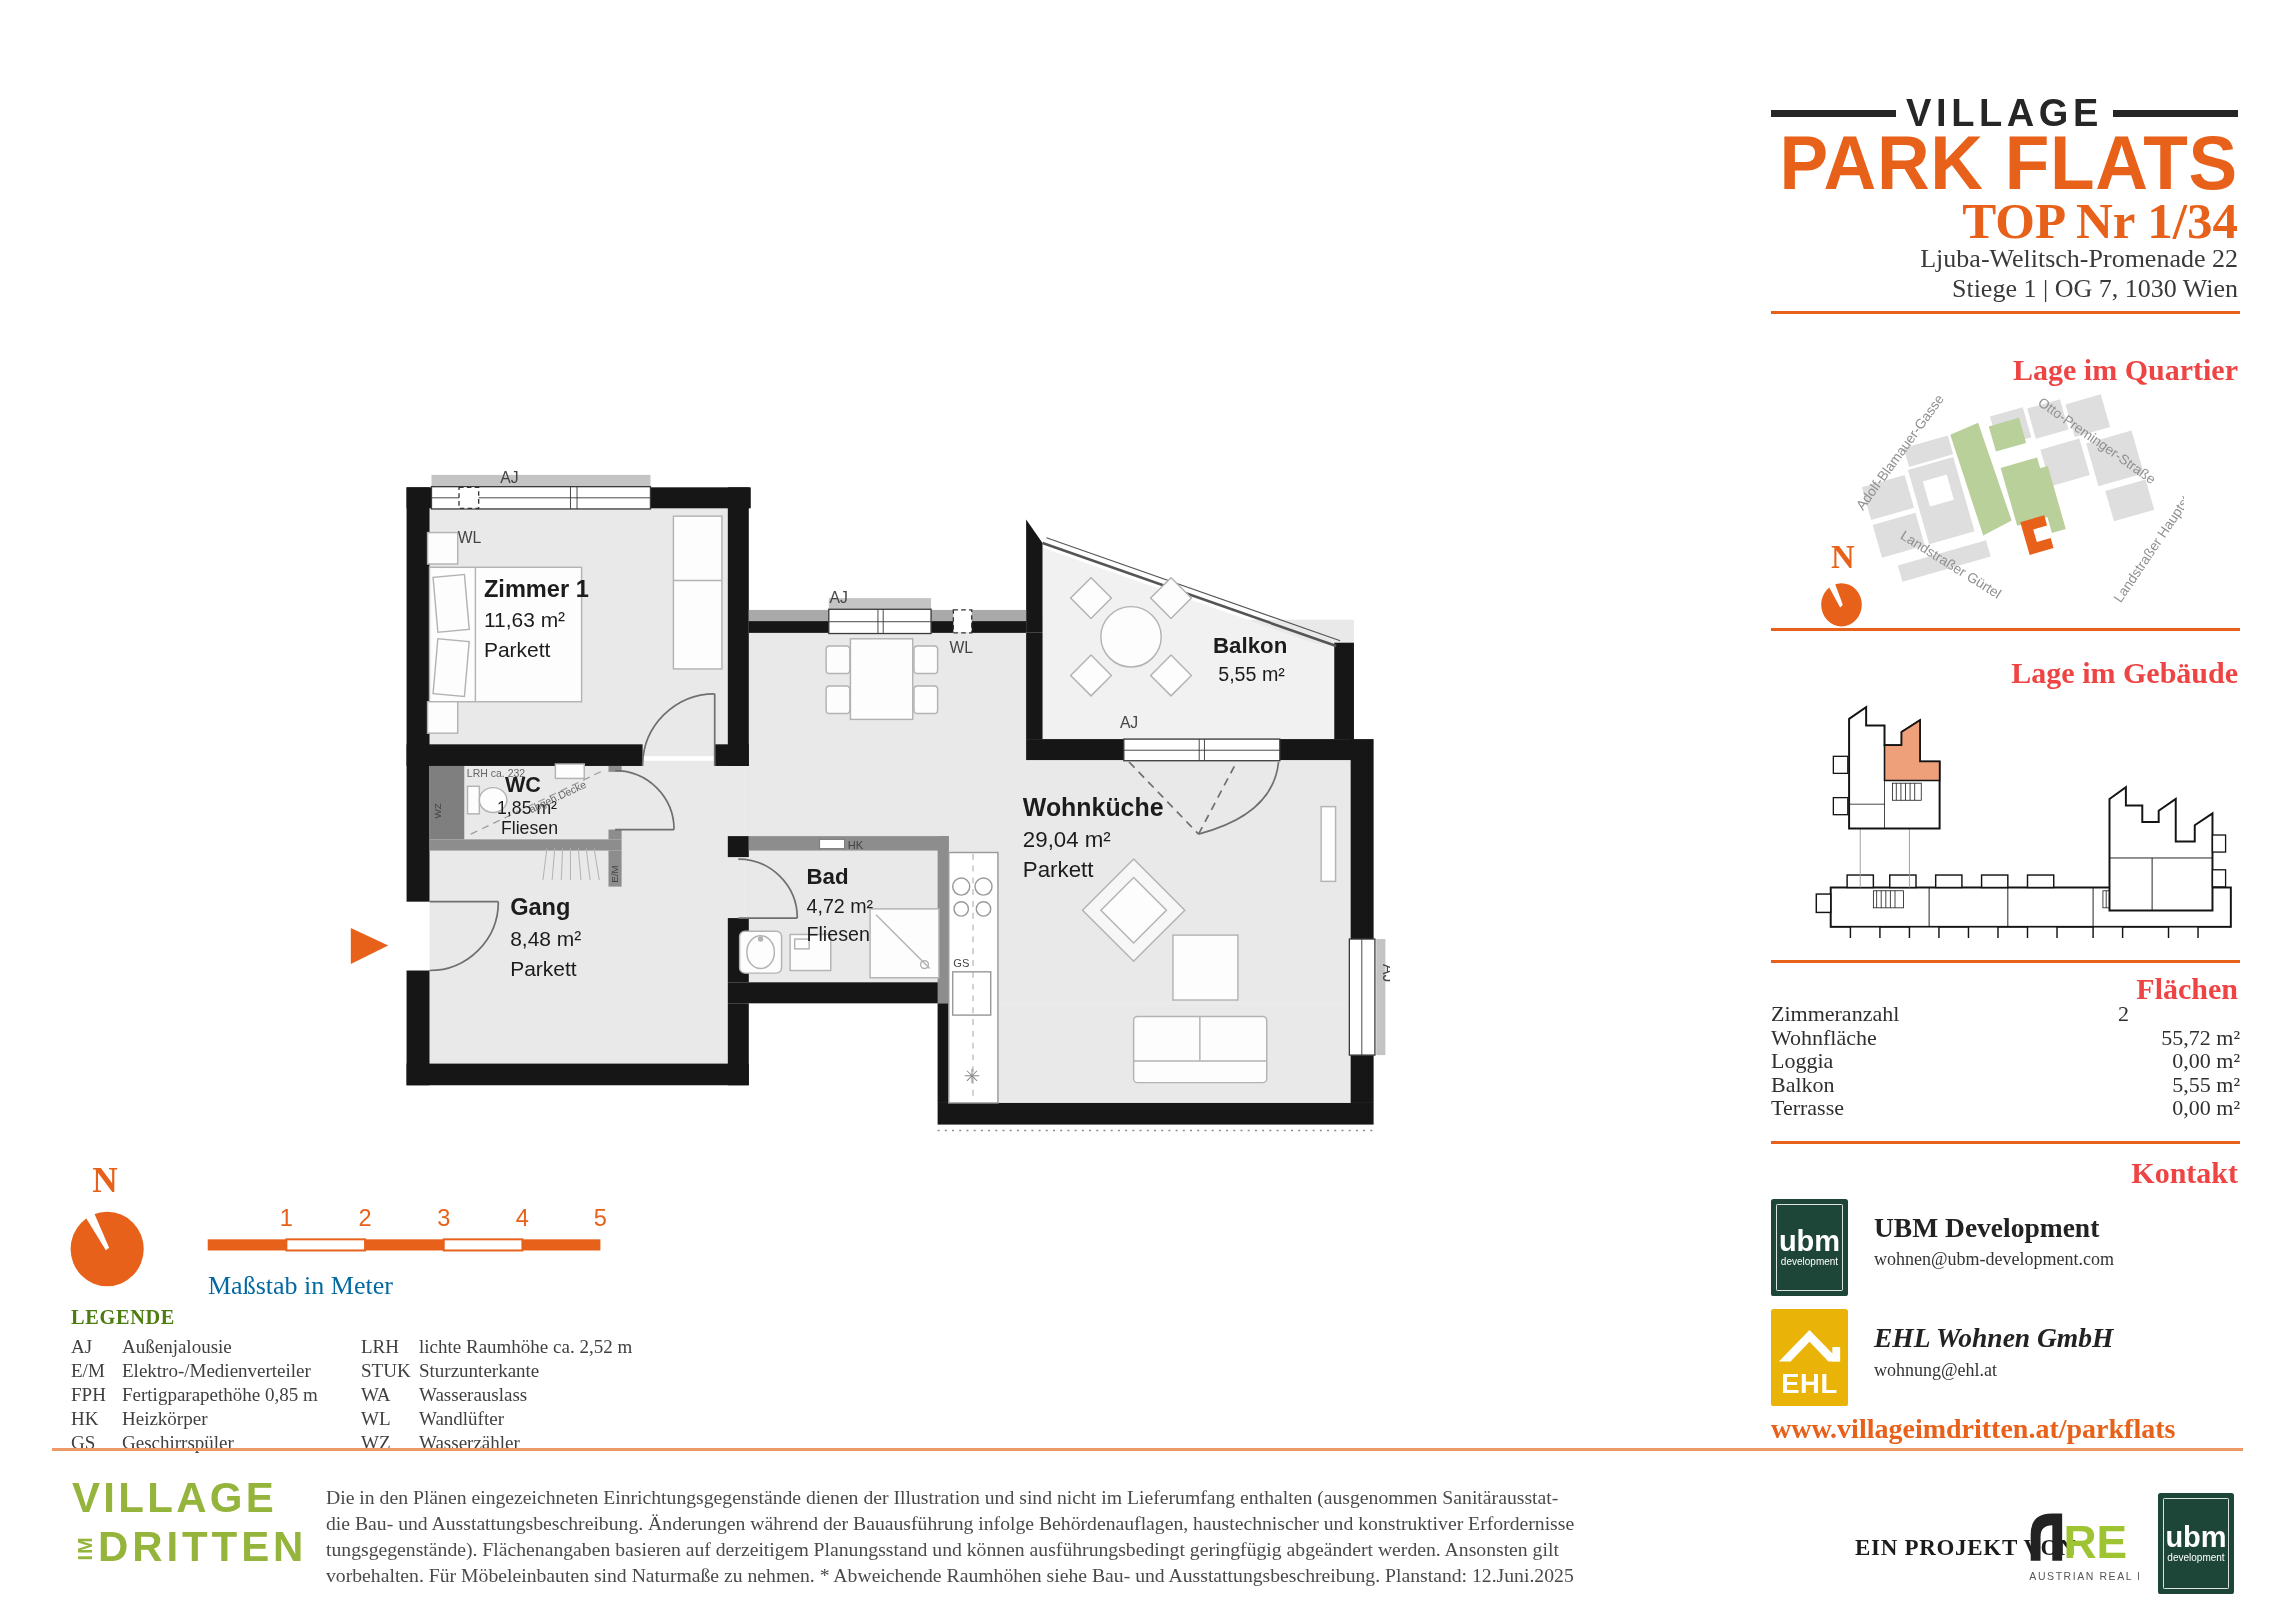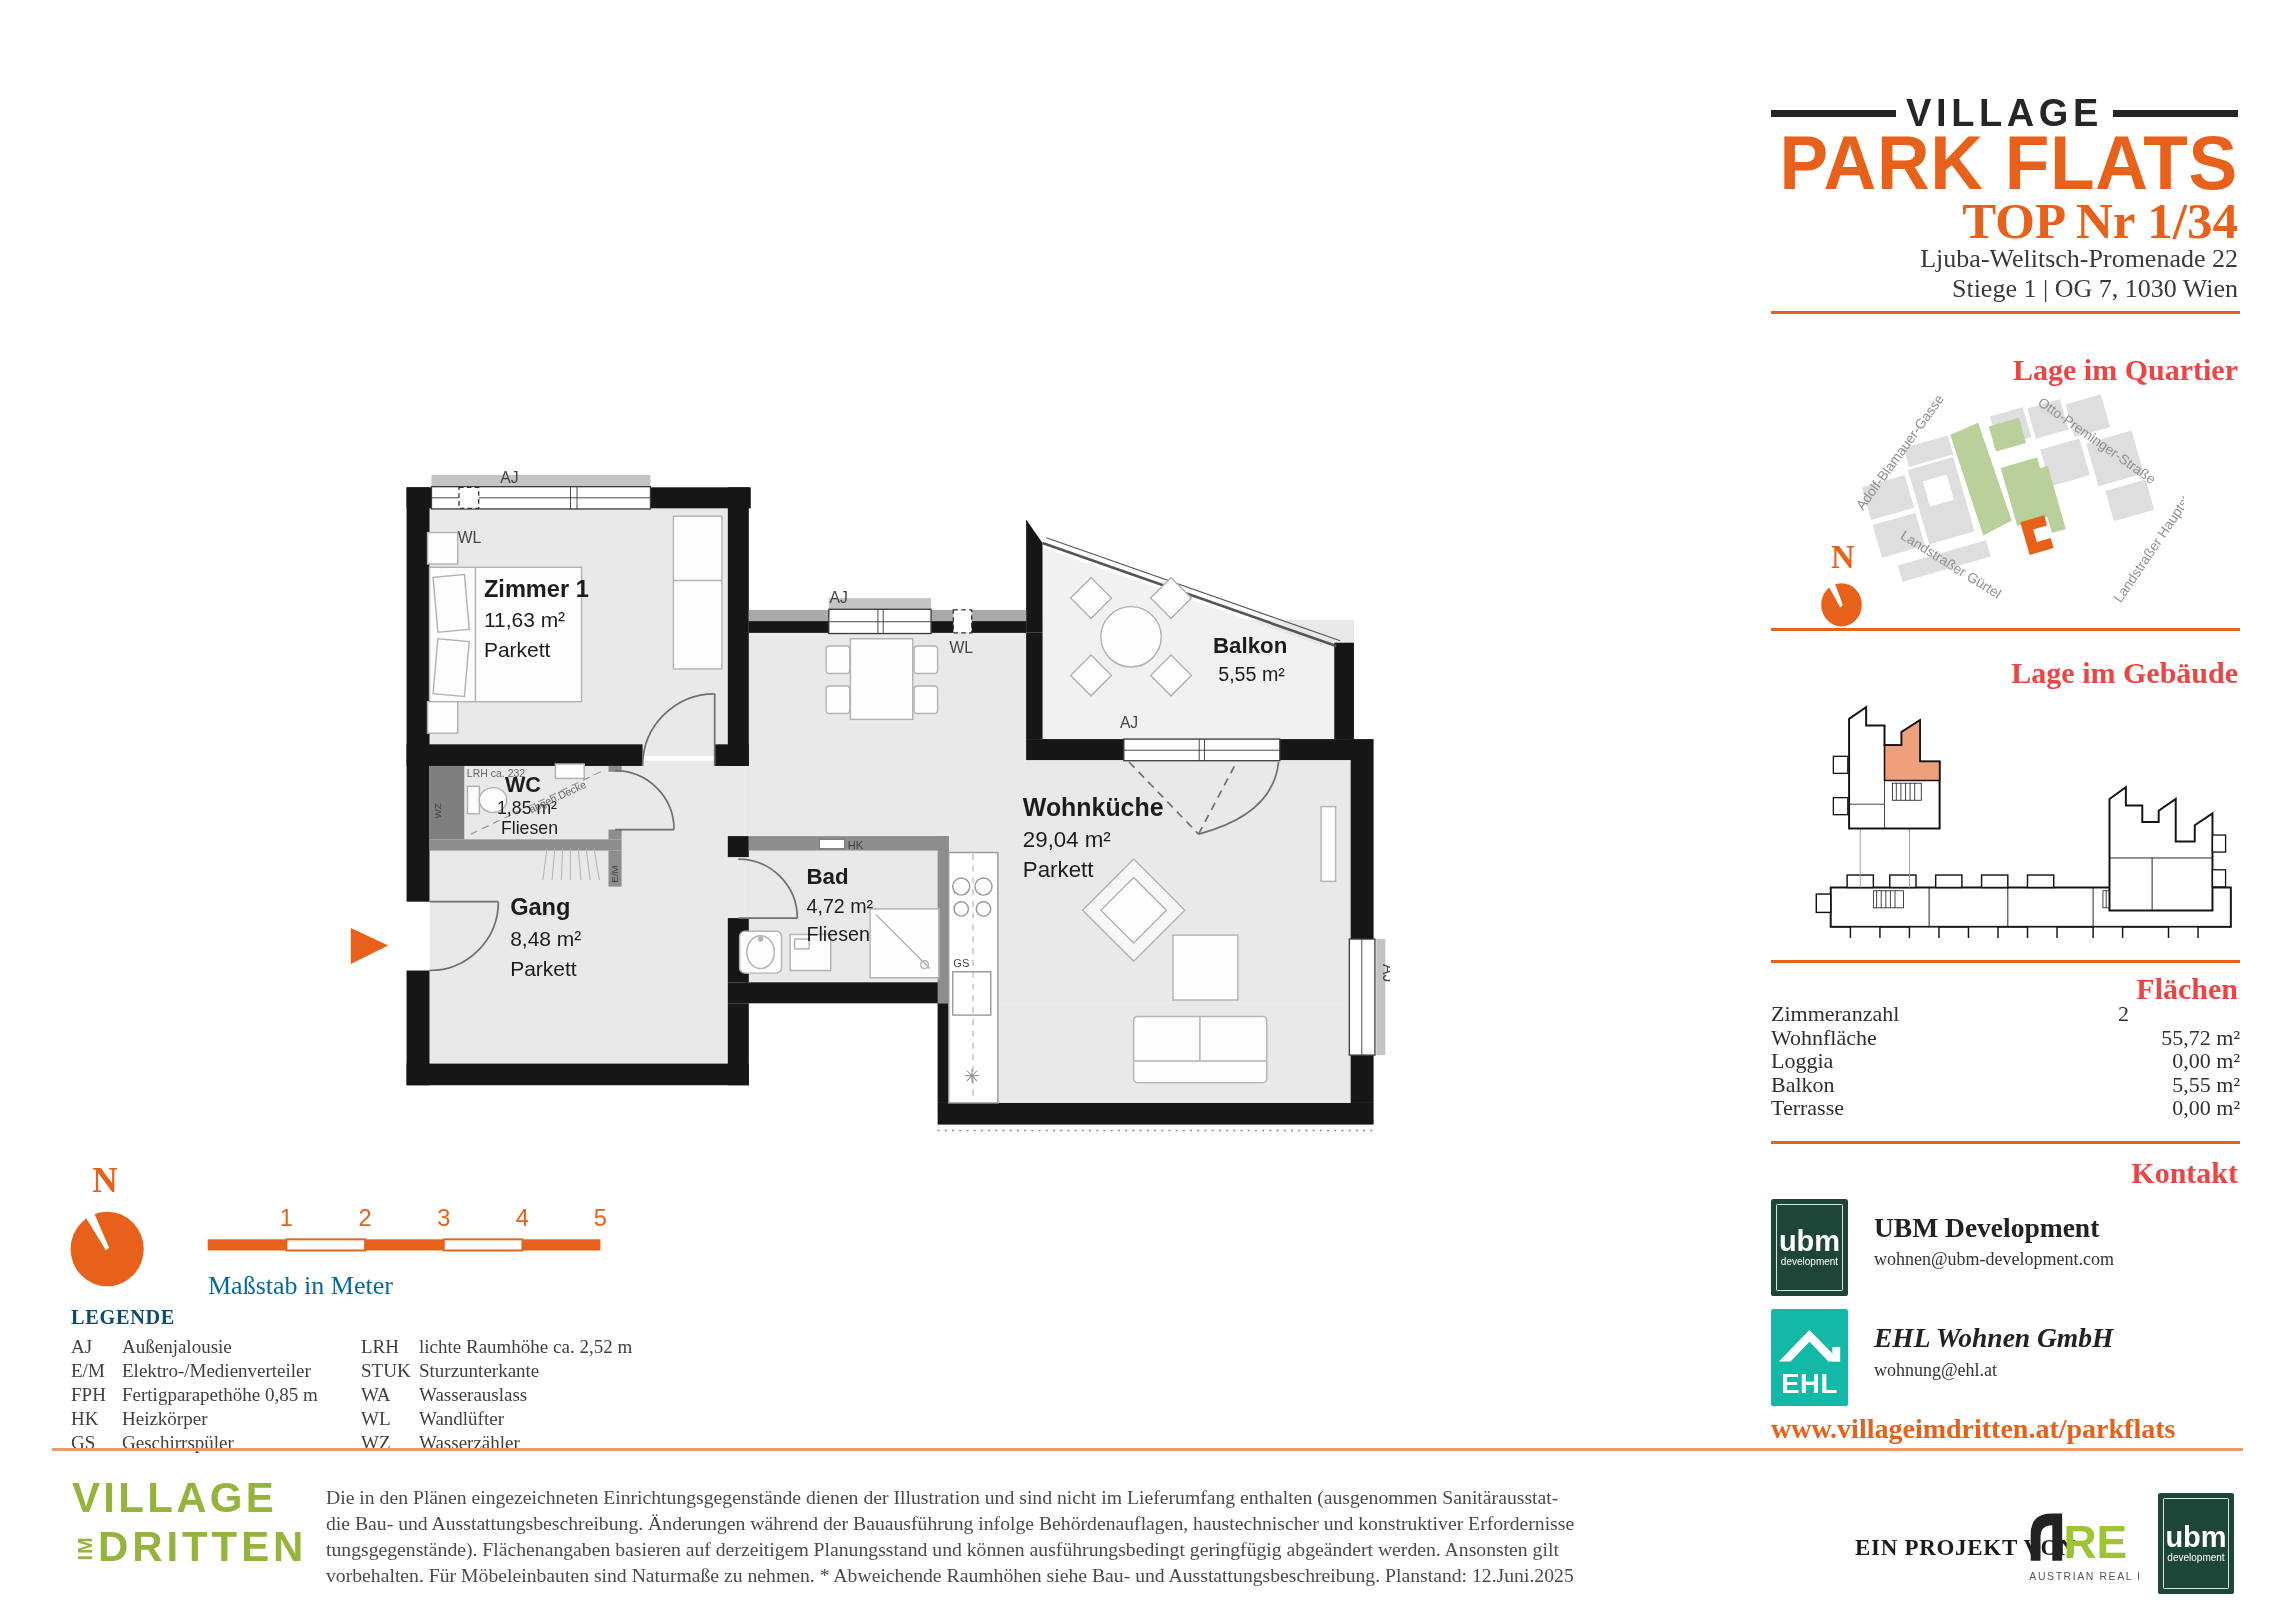--- a/index.html
+++ b/index.html
@@ -20,21 +20,21 @@
   .frow{display:flex;justify-content:space-between;font-size:22px;color:#2f2f2f;line-height:23.6px;}
   
   .logobox{position:absolute;width:77px;height:97px;border-radius:2.6px;display:flex;flex-direction:column;align-items:center;justify-content:center;}
   .logobox .inner{position:absolute;left:4.6px;top:4.6px;right:4.6px;bottom:4.6px;border:1.3px solid rgba(255,255,255,.85);border-radius:1.3px;}
   .ubmtxt{font-family:"Liberation Sans",sans-serif;font-weight:700;font-size:29px;color:#fff;line-height:26px;}
   .ubmsub{font-family:"Liberation Sans",sans-serif;font-size:10px;color:#fff;margin-top:2.6px;}
   .kname{font-weight:700;font-size:27.5px;color:#222;}
   .kmail{font-size:18px;color:#333;text-align:center;}
   .website{font-weight:700;font-size:28px;color:#E8611A;white-space:nowrap;}
   
-  .leg-title{font-weight:700;font-size:20.3px;letter-spacing:0.7px;color:#0c4a6e;}
+  .leg-title{font-weight:700;font-size:20.3px;letter-spacing:0.7px;color:#4d7c0f;}
   .legrow{font-size:19px;color:#3f3f3f;line-height:24px;display:flex;}
   .legabbr{display:inline-block;width:51px;flex:none;}
   .legabbr2{display:inline-block;width:58px;flex:none;}
   
   .disc{font-size:19.7px;color:#4a4a4a;line-height:26px;white-space:nowrap;}
   
   .vfl{font-family:"Liberation Sans",sans-serif;font-weight:800;color:#94B43B;}
   .projlbl{font-weight:700;font-size:23px;letter-spacing:0.7px;color:#1c1c1c;white-space:nowrap;}
   svg text{font-family:"Liberation Sans",sans-serif;}
   svg .serif-t{font-family:"Liberation Serif",serif;}
@@ -174,21 +174,21 @@
   <div class="abs sec-title" style="left:1771px;top:1156px;width:467px;">Kontakt</div>
 
   <div class="logobox" style="left:1771px;top:1199px;background:#1E4638;">
     <div class="inner"></div>
     <div class="ubmtxt">ubm</div>
     <div class="ubmsub">development</div>
   </div>
   <div class="abs kname" style="left:1874px;top:1212px;">UBM Development</div>
   <div class="abs kmail" style="left:1874px;top:1249px;">wohnen@ubm-development.com</div>
 
-  <div class="logobox" style="left:1771px;top:1309px;background:#14b8a6;">
+  <div class="logobox" style="left:1771px;top:1309px;background:#eab308;">
     <svg width="77" height="97" viewBox="0 0 118 148" style="position:absolute;left:0;top:0;">
       <polygon points="12,80 59,32 106,80 88,80 59,50 30,80" fill="#fff"></polygon>
       <rect x="94" y="58" width="12" height="22" fill="#fff"></rect>
       <text x="59" y="128" text-anchor="middle" font-weight="700" font-size="42" fill="#fff" letter-spacing="1">EHL</text>
     </svg>
   </div>
   <div class="abs kname" style="left:1874px;top:1322px;font-style:italic;">EHL Wohnen GmbH</div>
   <div class="abs kmail" style="left:1874px;top:1360px;">wohnung@ehl.at</div>
 
   <div class="abs website" style="left:1771px;top:1413px;">www.villageimdritten.at/parkflats</div>

